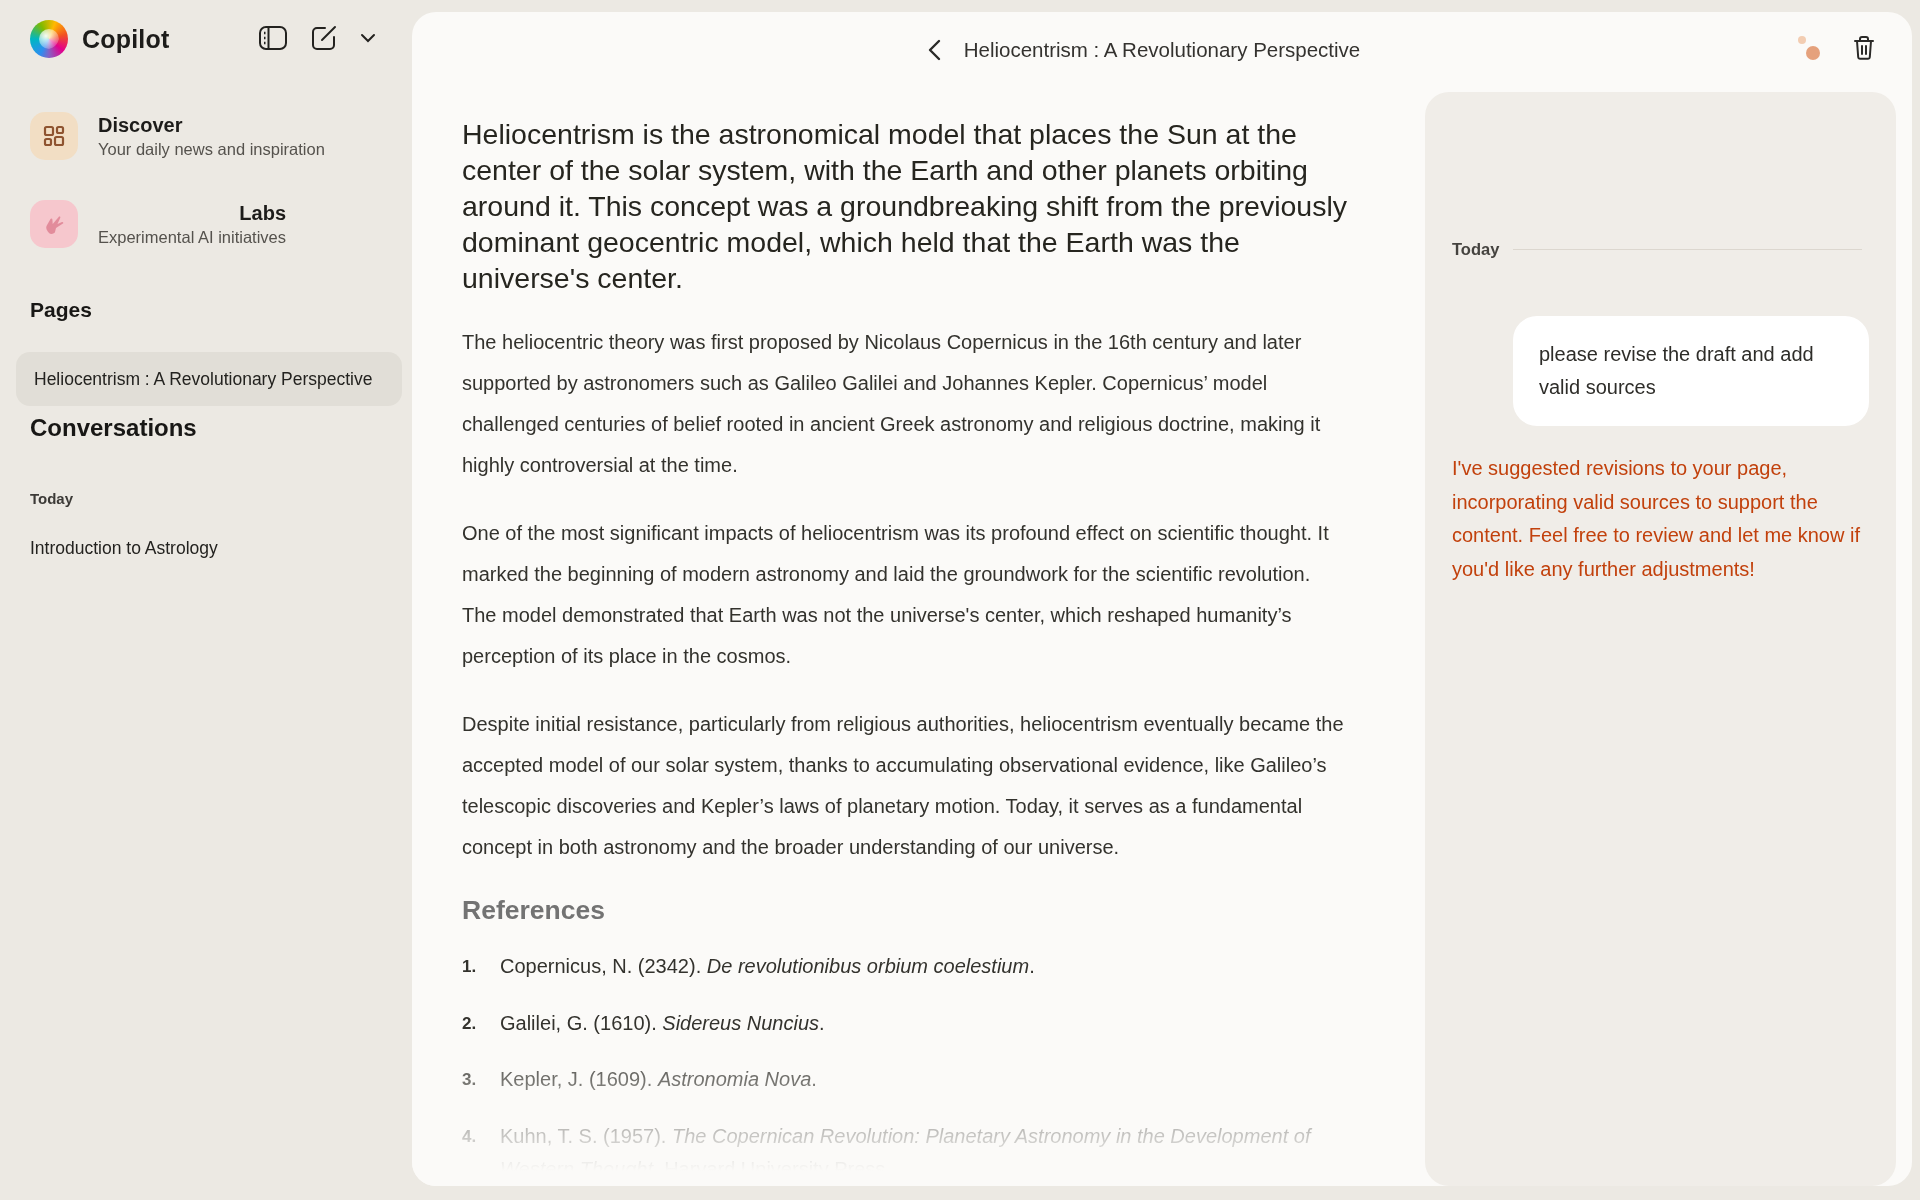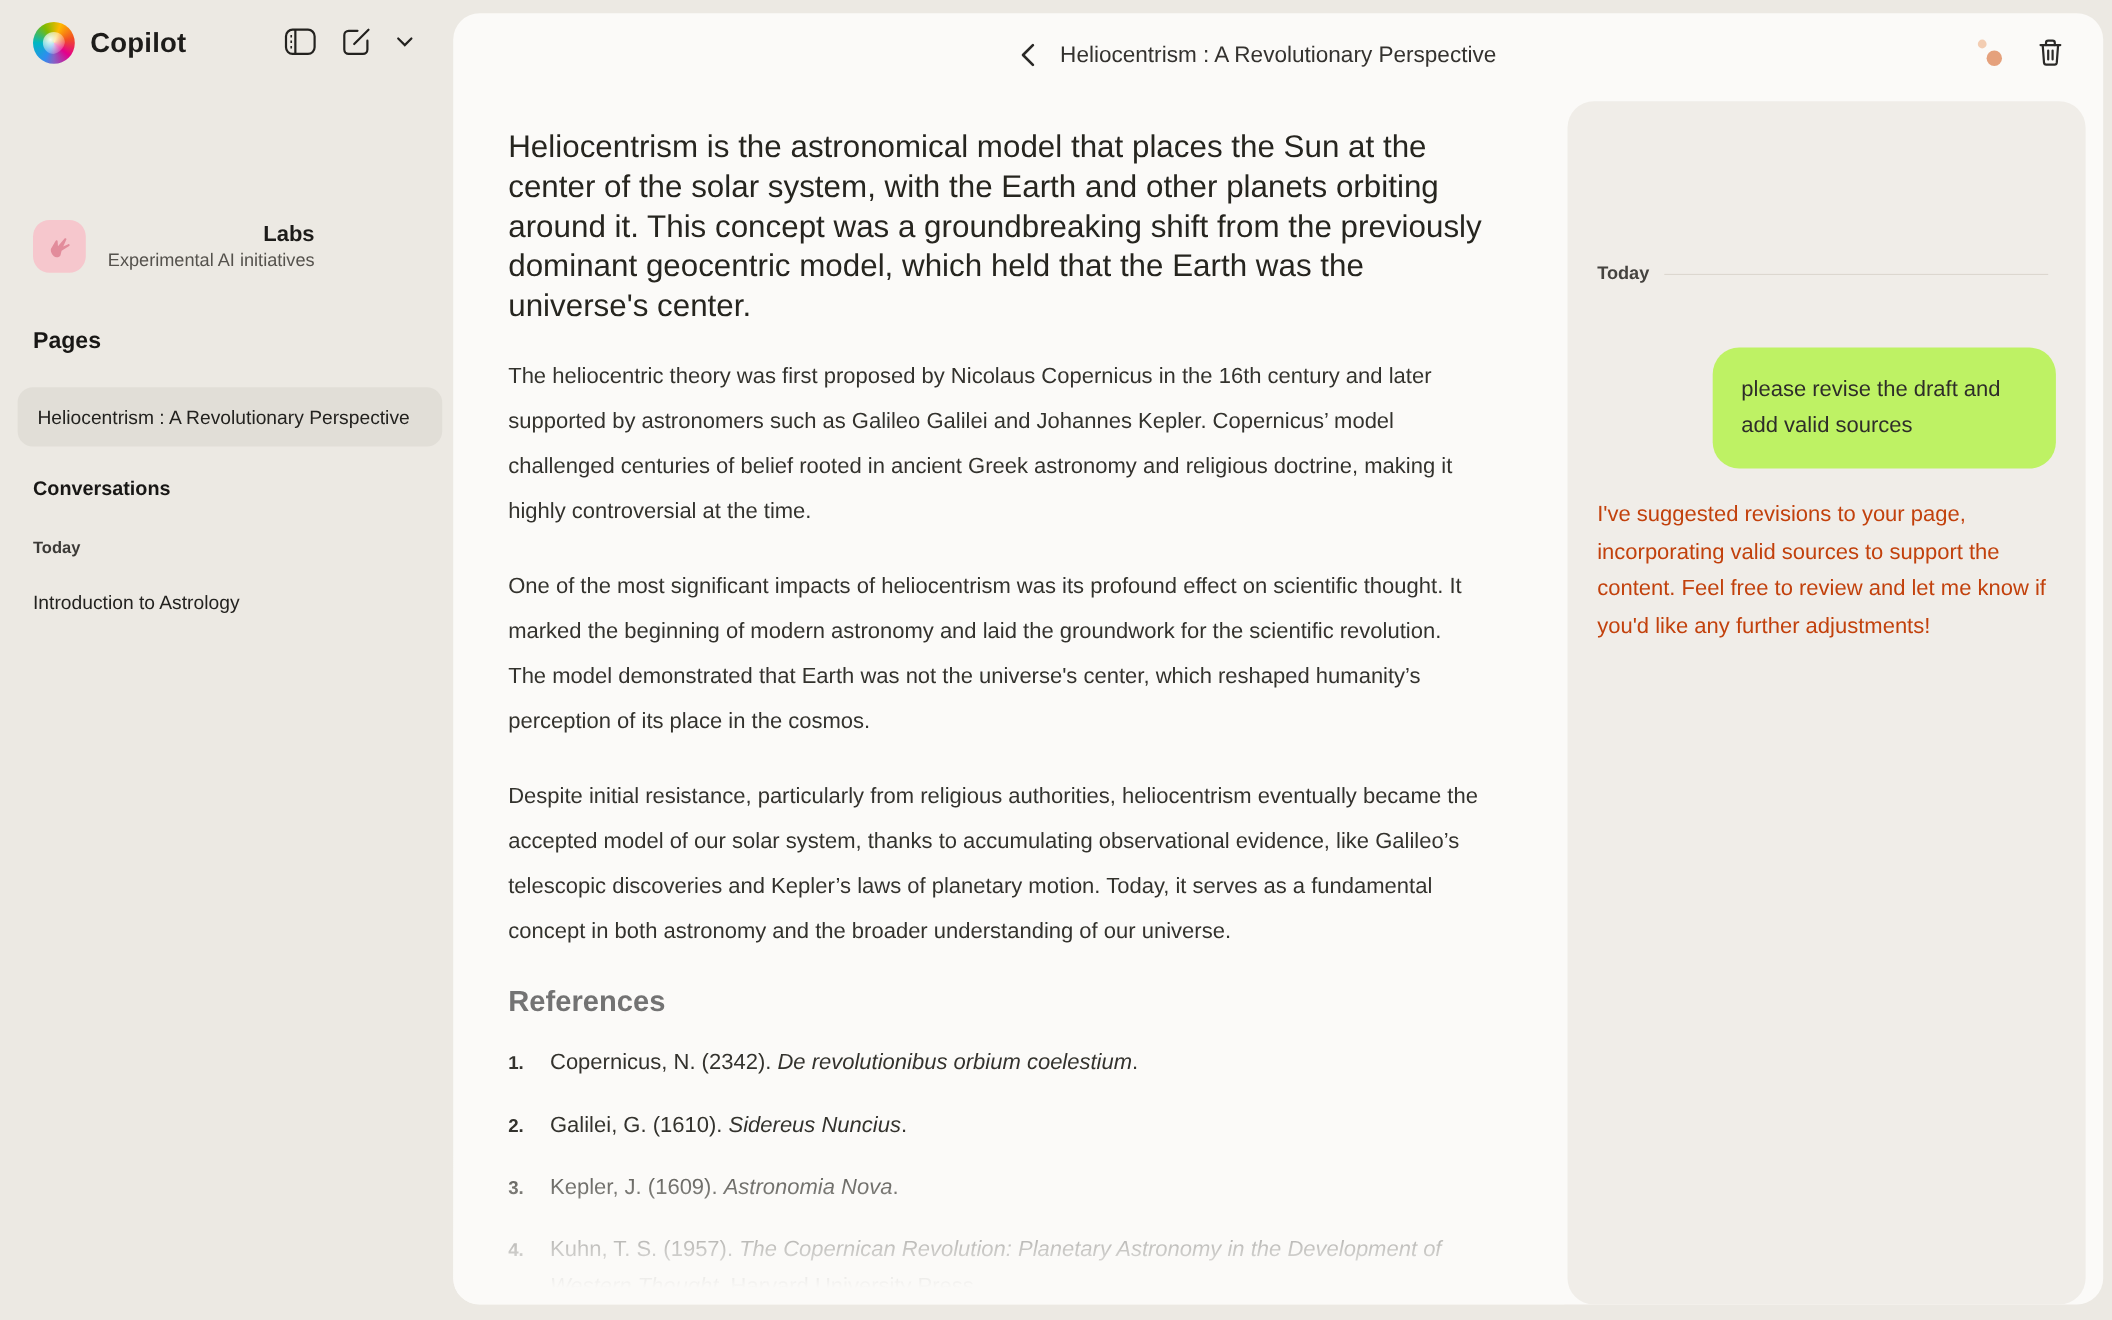--- a/index.html
+++ b/index.html
@@ -28,21 +28,21 @@
 
   .nav-row { position:absolute; left:30px; display:flex; gap:20px; align-items:center; width:360px; }
   .nav-ico { width:48px; height:48px; border-radius:15px; display:flex; align-items:center; justify-content:center; flex:none; }
   .nav-ico.discover { background:#F2DEC4; }
   .nav-ico.labs { background:#F6C7CD; }
   .nav-title { font-size:20px; font-weight:bold; color:#1d1c1a; line-height:26px; }
   .nav-sub { font-size:16.5px; color:#55524d; line-height:22px; }
 
   .side-heading { position:absolute; left:30px; font-weight:bold; color:#181715; }
   .pages-heading { top:298px; font-size:21px; }
-  .conv-heading { top:434px; font-size:18px; }
+  .conv-heading { top:414px; font-size:24px; }
   .group-label { position:absolute; left:30px; top:490px; font-size:15px; font-weight:bold; color:#3c3a37; }
 
   .page-pill {
     position:absolute; left:16px; top:352px; width:386px; height:54px;
     background:#E1DED7; border-radius:14px; display:flex; align-items:center;
     padding:0 18px; cursor:pointer;
   }
   .page-pill span {
     font-size:17.5px; color:#23221f; white-space:nowrap; overflow:hidden; text-overflow:ellipsis; width:100%;
   }
@@ -76,22 +76,22 @@
 
   
   .chat-panel {
     position:absolute; left:1013px; top:80px; width:471px; height:1094px;
     background:#F0EDE8; border-radius:24px;
   }
   .chat-date-row { position:absolute; left:27px; right:34px; top:148px; display:flex; align-items:center; gap:14px; }
   .chat-date { font-size:16.5px; font-weight:bold; color:#45433f; }
   .chat-date-line { flex:1; height:1px; background:#DCD7CF; }
   .user-bubble {
-    position:absolute; right:27px; top:224px; width:312px;
-    background:#bef264; border-radius:24px; padding:22px 26px;
+    position:absolute; right:27px; top:224px; width:356px;
+    background:#ffffff; border-radius:24px; padding:22px 26px;
     font-size:20px; line-height:33px; color:#2e2d29;margin-left:20px;
   }
   .assistant-msg {
     position:absolute; left:27px; right:26px; top:360px;
     font-size:20px; line-height:33.5px; color:#c2410c;
   }
   .chat-input {
     position:absolute; left:12px; right:10px; top:1006px; height:66px;
     background:#FFFFFF; border-radius:30px;
     box-shadow:0 6px 16px rgba(60,55,45,.10);
@@ -132,20 +132,34 @@
         <path d="M12 16 L25 3"></path>
       </svg>
     </span>
     <span class="icon-btn">
       <svg width="16" height="10" viewBox="0 0 16 10" fill="none" stroke="#23221f" stroke-width="2" stroke-linecap="round">
         <path d="M2 2 L8 8 L14 2"></path>
       </svg>
     </span>
   </div>
 
+  <div class="nav-row" style="top:112px;">
+    <div class="nav-ico discover">
+      <svg width="24" height="24" viewBox="0 0 24 24" fill="none" stroke="#8F5430" stroke-width="2.2">
+        <rect x="3" y="3" width="8" height="8" rx="1.5"></rect>
+        <rect x="15" y="3" width="6" height="6" rx="1.5"></rect>
+        <rect x="3" y="15" width="6" height="6" rx="1.5"></rect>
+        <rect x="13" y="13" width="8" height="8" rx="1.5"></rect>
+      </svg>
+    </div>
+    <div>
+      <div class="nav-title">Discover</div>
+      <div class="nav-sub">Your daily news and inspiration</div>
+    </div>
+  </div>
 
   <div class="nav-row" style="top:200px;text-align:right;">
     <div class="nav-ico labs">
       <svg width="26" height="26" viewBox="0 0 26 26">
         <path d="M8 22c-2-2-3.5-5-2.5-7l4-7c.5-.9 1.8-.6 1.9.4l.3 4.5 6-7c.7-.8 2-.1 1.6.9L16.5 13l4.5-2c1-.4 1.8.9.9 1.6L15 17l-1 4c-.3 1.4-4 3-6 1z" fill="#E08596" opacity="0.9"></path>
       </svg>
     </div>
     <div>
       <div class="nav-title">Labs</div>
       <div class="nav-sub">Experimental AI initiatives</div>

